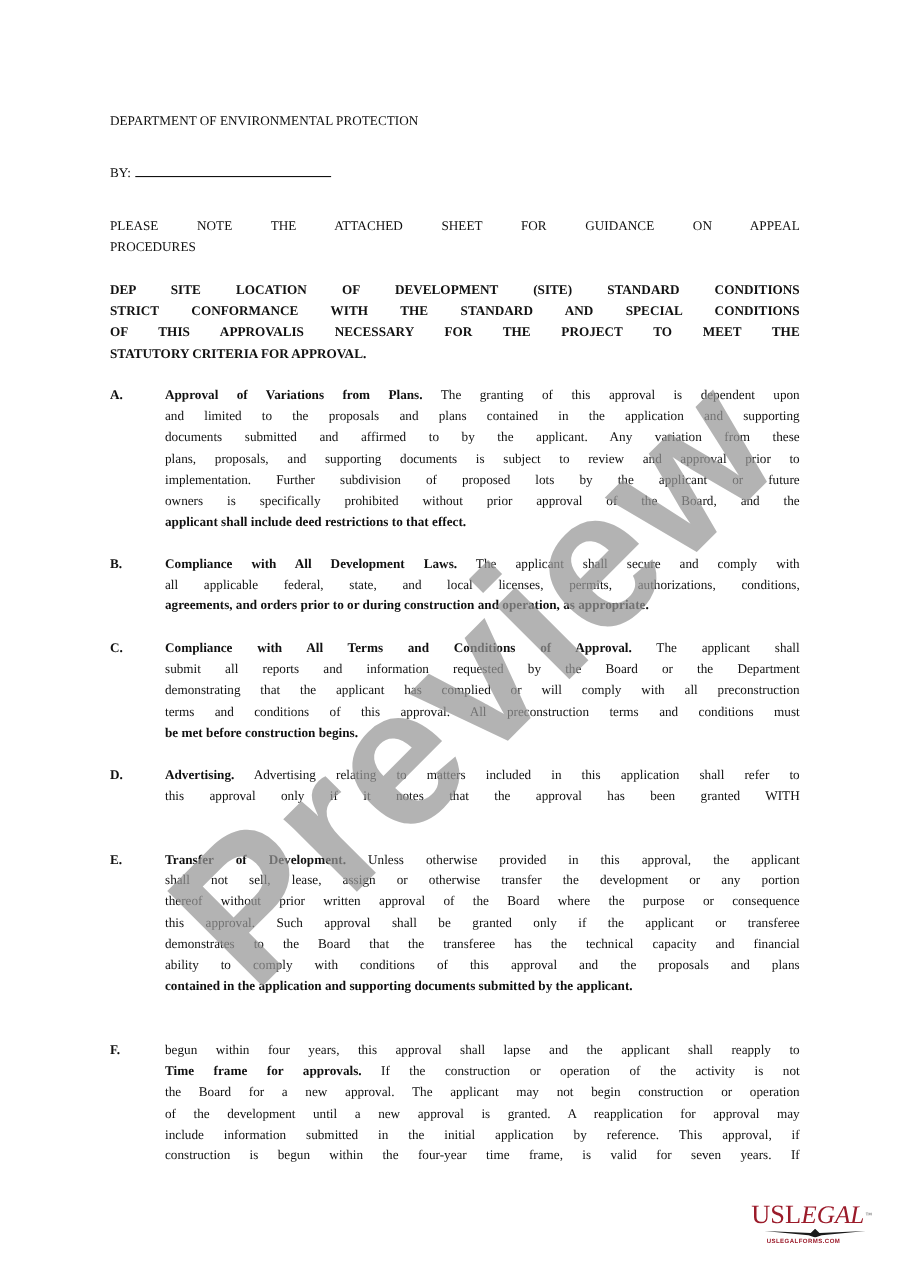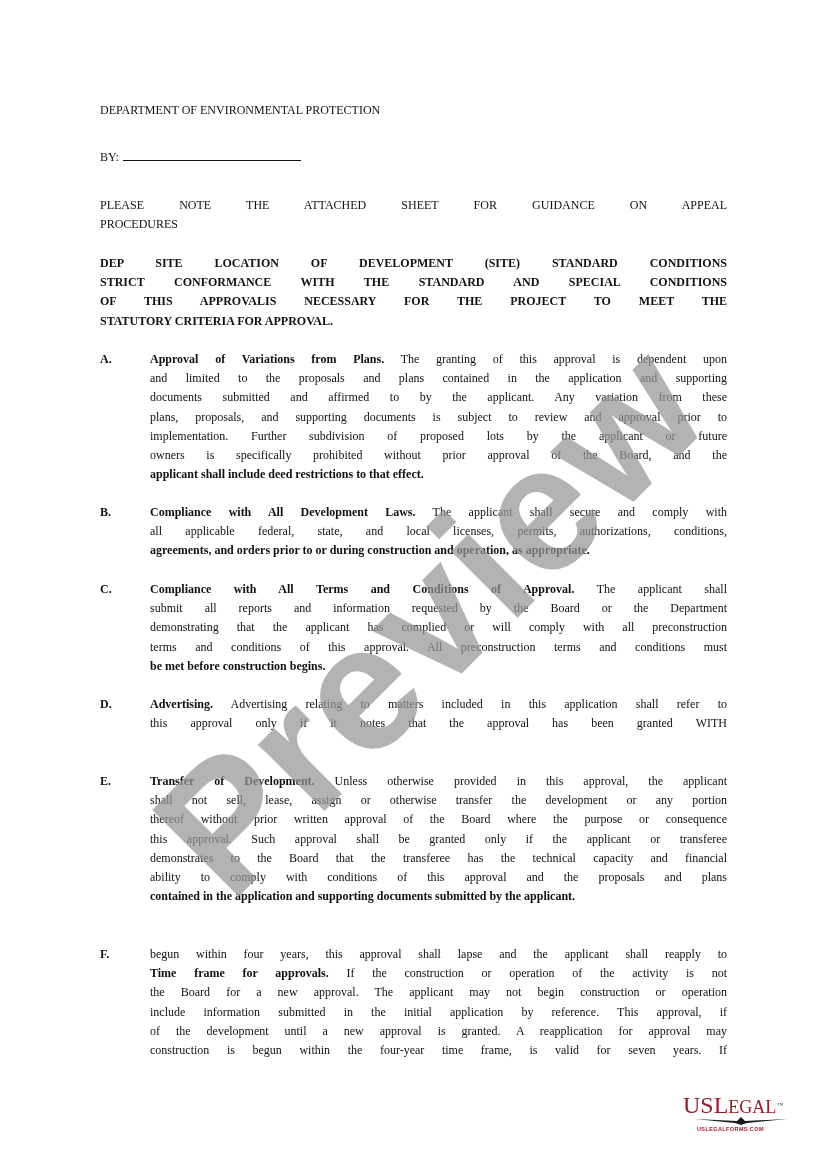--- a/index.html
+++ b/index.html
@@ -122,21 +122,22 @@
     }
     .logo .brand {
       font-family: "Liberation Serif", "DejaVu Serif", serif;
       color: #9b1b2a;
       font-size: 24px;
       line-height: 24px;
       letter-spacing: 0px;
       white-space: nowrap;
     }
     .logo .brand .small {
-      font-size: 18px;
+      font-size: 23px;
+      font-style: italic;
     }
     .logo .tm {
       font-size: 6px;
       vertical-align: top;
       color: #444;
       margin-left: 1px;
     }
     .logo .eagle {
       position: absolute;
       left: 10px;
@@ -232,22 +233,22 @@
       <span class="ln last">contained in the application and supporting documents submitted by the applicant.</span>
     </div>
   </div>
 
   <div class="line-block item" style="top:945px;">
     <span class="letter">F.</span>
     <div class="body">
       <span class="ln">begun within four years, this approval shall lapse and the applicant shall reapply to</span>
       <span class="ln"><b>Time frame for approvals.</b><span> If the construction or operation of the activity is not</span></span>
       <span class="ln">the Board for a new approval. The applicant may not begin construction or operation</span>
+      <span class="ln">of the development until a new approval is granted. A reapplication for approval may</span>
       <span class="ln">include information submitted in the initial application by reference. This approval, if</span>
-      <span class="ln">of the development until a new approval is granted. A reapplication for approval may</span>
       <span class="ln">construction is begun within the four-year time frame, is valid for seven years. If</span>
     </div>
   </div>
 
 </div>
 
 <div class="watermark">Preview</div>
 
 <div class="logo">
   <div class="brand"><span>US</span><span>L</span><span class="small">EGAL</span><span class="tm">™</span></div>

